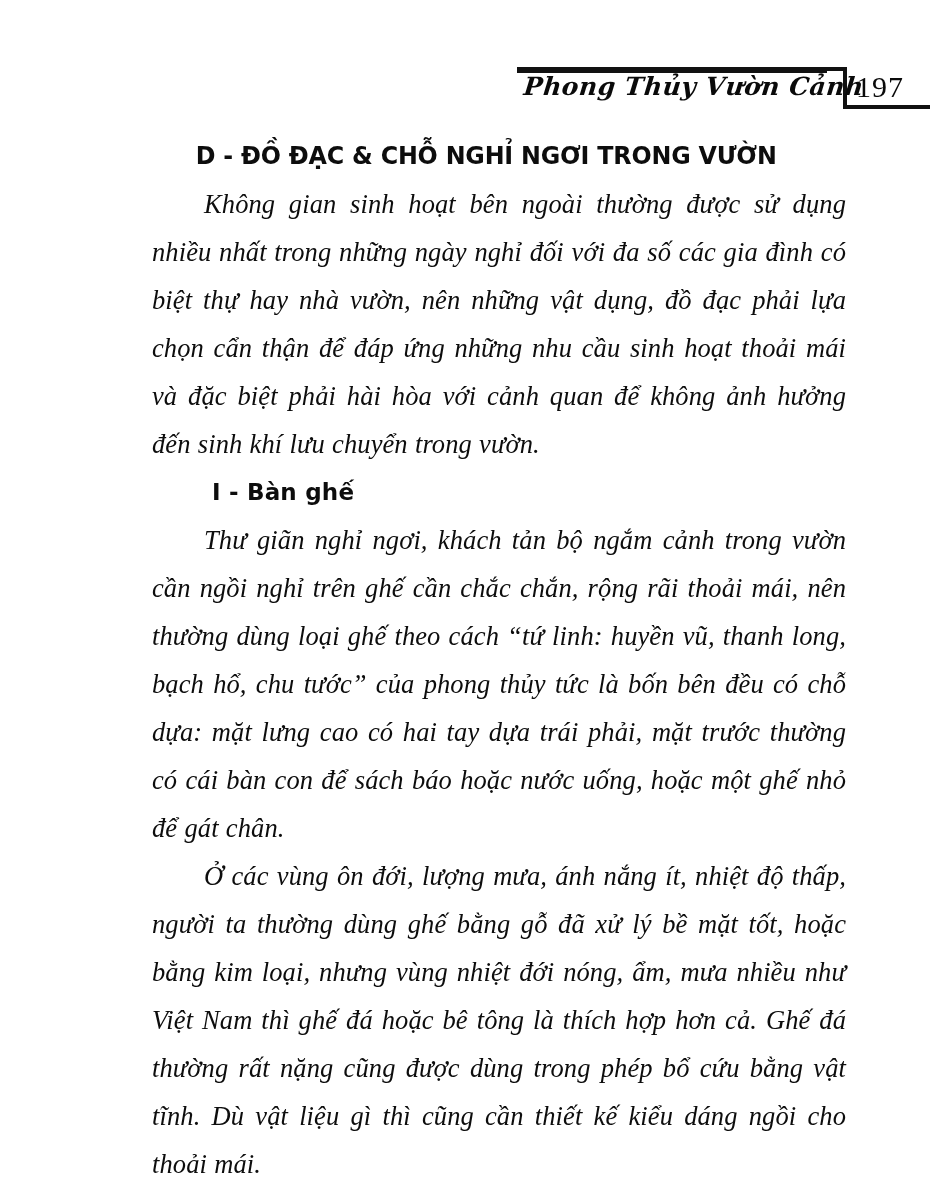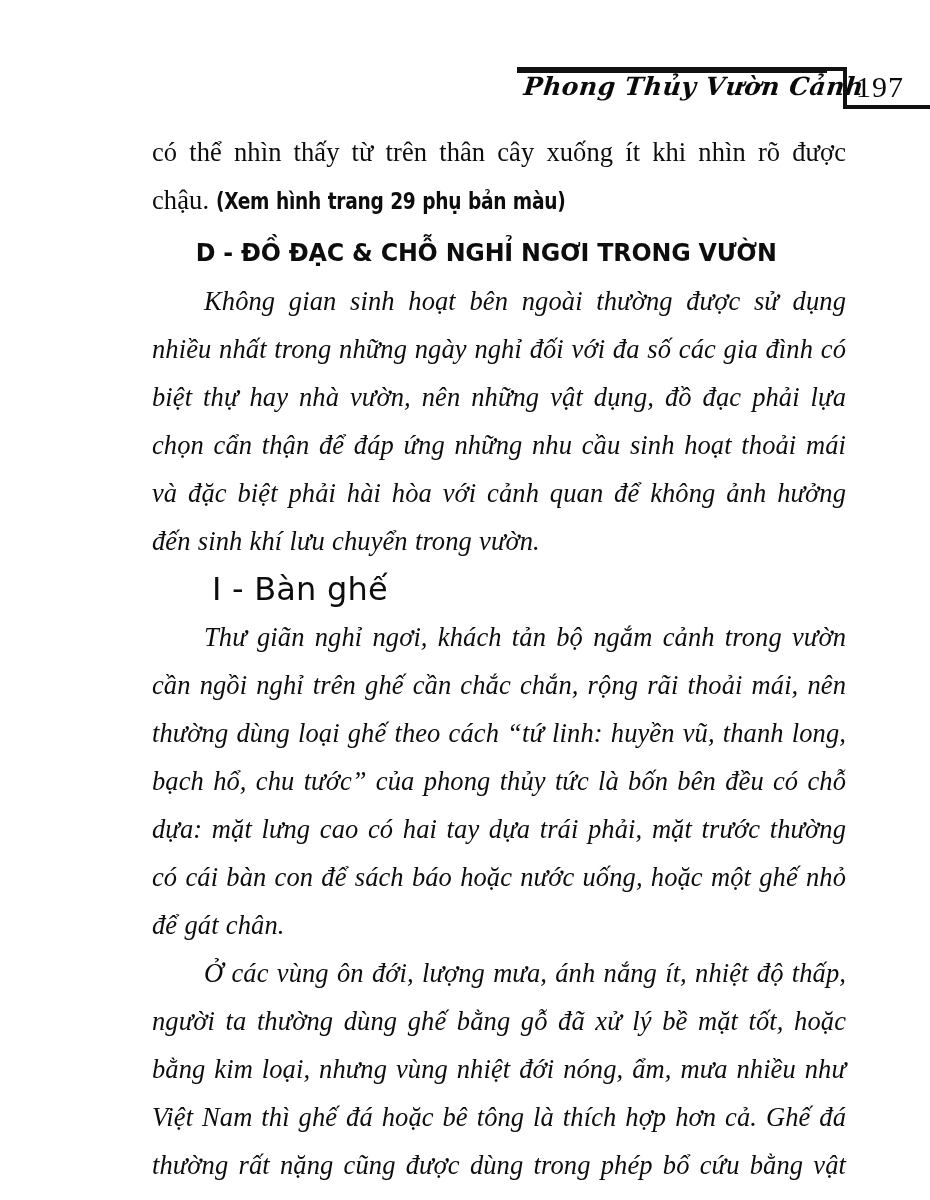--- a/index.html
+++ b/index.html
@@ -130,42 +130,41 @@
     line-height: 48px;
     letter-spacing: -0.2px;
     transform: scaleX(0.95);
     transform-origin: left center;
     white-space: nowrap;
   }
   .heading-sub {
     margin: 0;
     padding-left: 60px;
     font-family: "DejaVu Sans", "Liberation Sans", sans-serif;
-    font-weight: normal;
-    font-size: 32px;
+    font-weight: bold;
+    font-size: 23px;
     line-height: 48px;
     letter-spacing: 0.2px;
   }
 </style>
 </head>
 <body>
 
 <div class="page">
 
   <div class="header">
     <div class="header-rule-top"></div>
     <div class="header-rule-drop"></div>
     <div class="header-rule-bottom"></div>
     <div class="header-title">Phong Thủy Vườn Cảnh</div>
     <div class="header-pageno">197</div>
   </div>
 
   <div class="body-col">
 
-    <p class="para cont"><span>có thể nhìn thấy từ trên thân cây xuống ít khi nhìn rõ được chậu. </span><span class="note">(Xem hình trang 29 phụ bản màu)</span></p>
 
     <div class="heading-main">D - ĐỒ ĐẠC &amp; CHỖ NGHỈ NGƠI TRONG VƯỜN</div>
 
     <p class="para indent">Không gian sinh hoạt bên ngoài thường được sử dụng nhiều nhất trong những ngày nghỉ đối với đa số các gia đình có biệt thự hay nhà vườn, nên những vật dụng, đồ đạc phải lựa chọn cẩn thận để đáp ứng những nhu cầu sinh hoạt thoải mái và đặc biệt phải hài hòa với cảnh quan để không ảnh hưởng đến sinh khí lưu chuyển trong vườn.</p>
 
     <div class="heading-sub">I - Bàn ghế</div>
 
     <p class="para indent">Thư giãn nghỉ ngơi, khách tản bộ ngắm cảnh trong vườn cần ngồi nghỉ trên ghế cần chắc chắn, rộng rãi thoải mái, nên thường dùng loại ghế theo cách “tứ linh: huyền vũ, thanh long, bạch hổ, chu tước” của phong thủy tức là bốn bên đều có chỗ dựa: mặt lưng cao có hai tay dựa trái phải, mặt trước thường có cái bàn con để sách báo hoặc nước uống, hoặc một ghế nhỏ để gát chân.</p>
 
     <p class="para indent">Ở các vùng ôn đới, lượng mưa, ánh nắng ít, nhiệt độ thấp, người ta thường dùng ghế bằng gỗ đã xử lý bề mặt tốt, hoặc bằng kim loại, nhưng vùng nhiệt đới nóng, ẩm, mưa nhiều như Việt Nam thì ghế đá hoặc bê tông là thích hợp hơn cả. Ghế đá thường rất nặng cũng được dùng trong phép bổ cứu bằng vật tĩnh. Dù vật liệu gì thì cũng cần thiết kế kiểu dáng ngồi cho thoải mái.</p>

